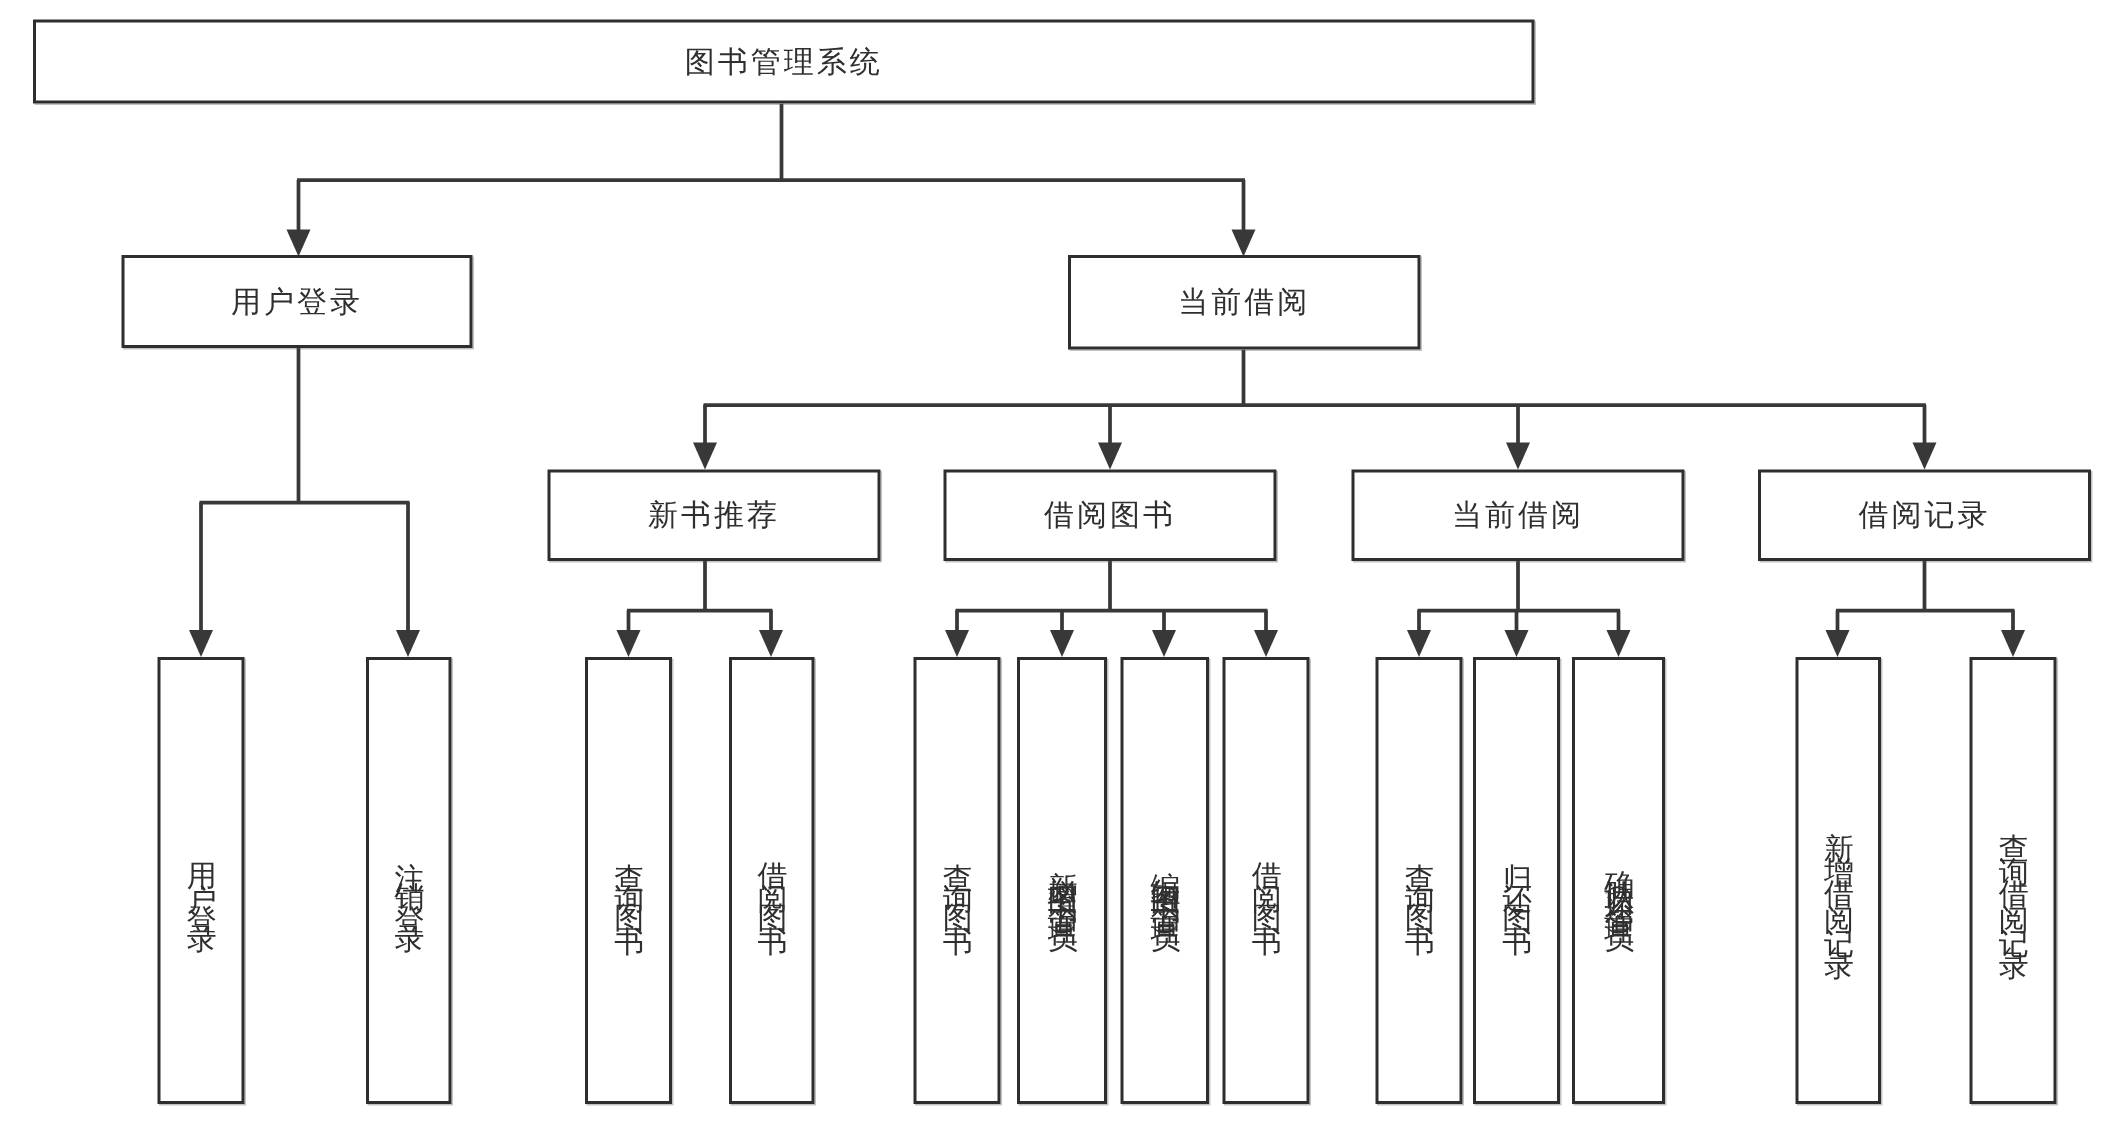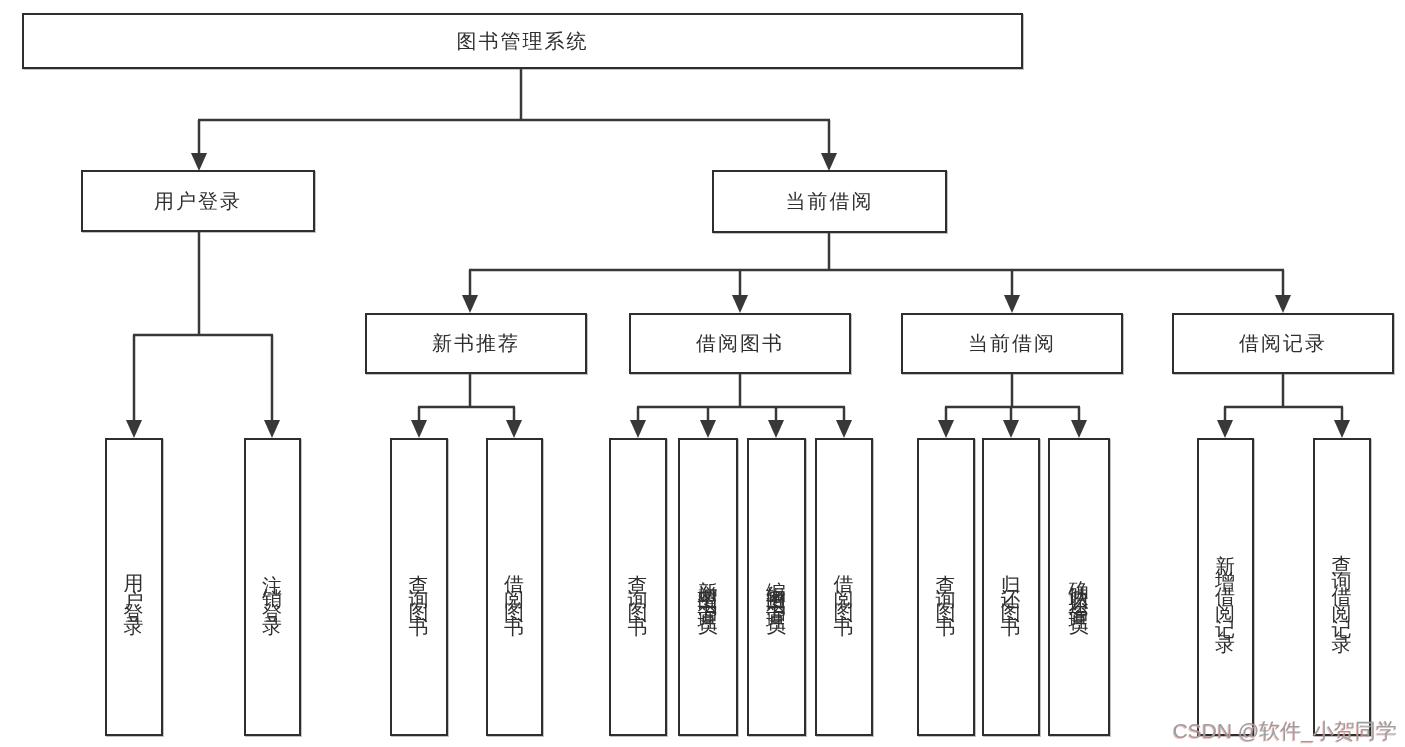--- a/index.html
+++ b/index.html
@@ -186,15 +186,14 @@
     <span class="leaf-label long">确认归还（管理员）</span>
   </div>
 
   <div class="box" style="left:1197px;top:438px;width:57px;height:298px">
     <span class="leaf-label mid">新增借阅记录</span>
   </div>
   <div class="box" style="left:1313px;top:438px;width:58px;height:298px">
     <span class="leaf-label mid">查询借阅记录</span>
   </div>
 
-  <div class="watermark">CSDN @软件_小贺同学</div>
 
 </div>
 
 </body></html>

